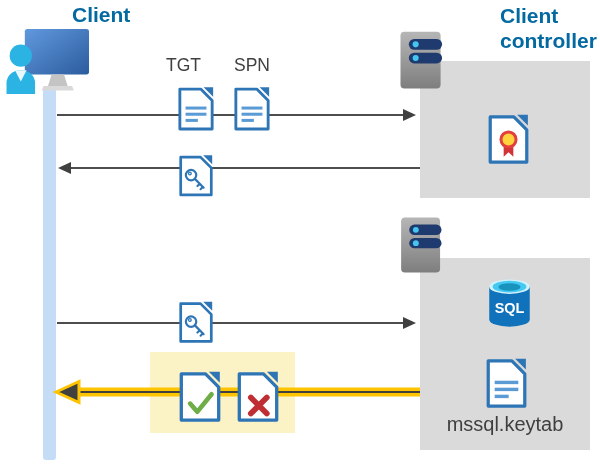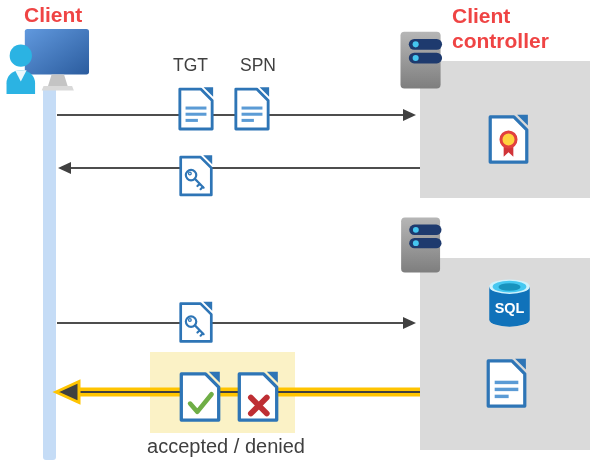--- a/index.html
+++ b/index.html
@@ -1,20 +1,20 @@
 <!DOCTYPE html>
 <html><head>
 <meta charset="utf-8">
 <style>
   html,body{margin:0;padding:0;background:#fff;}
   .canvas{position:relative;width:600px;height:468px;background:#ffffff;overflow:hidden;
           font-family:"Liberation Sans", sans-serif;}
   .abs{position:absolute;}
-  .heading{font-weight:bold;font-size:21px;color:#ef4444;line-height:25px;z-index:5;}
-  .small-label{font-size:17.5px;color:#404040;text-align:right;z-index:5;}
+  .heading{font-weight:bold;font-size:21px;color:#0369a1;line-height:25px;z-index:5;margin-left:48px;}
+  .small-label{font-size:17.5px;color:#404040;text-align:left;z-index:5;}
   .big-label{font-size:20px;color:#3f3f3f;text-align:center;z-index:5;}
   .gray-box{background:#dadada;z-index:1;}
   .highlight-box{background:#fbf2c6;z-index:1;}
   .timeline{background:#c5dcf6;border-radius:0 0 3px 3px;z-index:1;}
   svg.layer{position:absolute;left:0;top:0;z-index:2;pointer-events:none;}
   svg.icon{position:absolute;z-index:3;}
 </style>
 </head>
 <body>
 
@@ -164,15 +164,15 @@
   <svg class="icon" style="left:236px;top:368px;" width="44" height="58" viewBox="0 0 40 50">
     <path d="M3 4 H25 L37 16 V46 H3 Z" fill="#fff" stroke="#2e75b6" stroke-width="3" stroke-linejoin="round"></path>
     <polygon points="28,2 38,2 38,12" fill="#2e75b6"></polygon>
     <path d="M13.5 25.5 L28 40 M28 25.5 L13.5 40" fill="none" stroke="#be2e33" stroke-width="5.2" stroke-linecap="round"></path>
   </svg>
 
   <div class="abs heading" style="left:24px;top:2px;">Client</div>
   <div class="abs heading" style="left:452px;top:3px;width:120px;">Client controller</div>
   <div class="abs small-label" style="left:166px;top:55px;width:42px;">TGT</div>
   <div class="abs small-label" style="left:234px;top:55px;width:42px;">SPN</div>
-  <div class="abs big-label" style="left:138px;top:435px;width:176px;">accepted / denied</div>
+  <div class="abs big-label" style="left:420px;top:413px;width:170px;">mssql.keytab</div>
 
 </div>
 
 </body></html>

